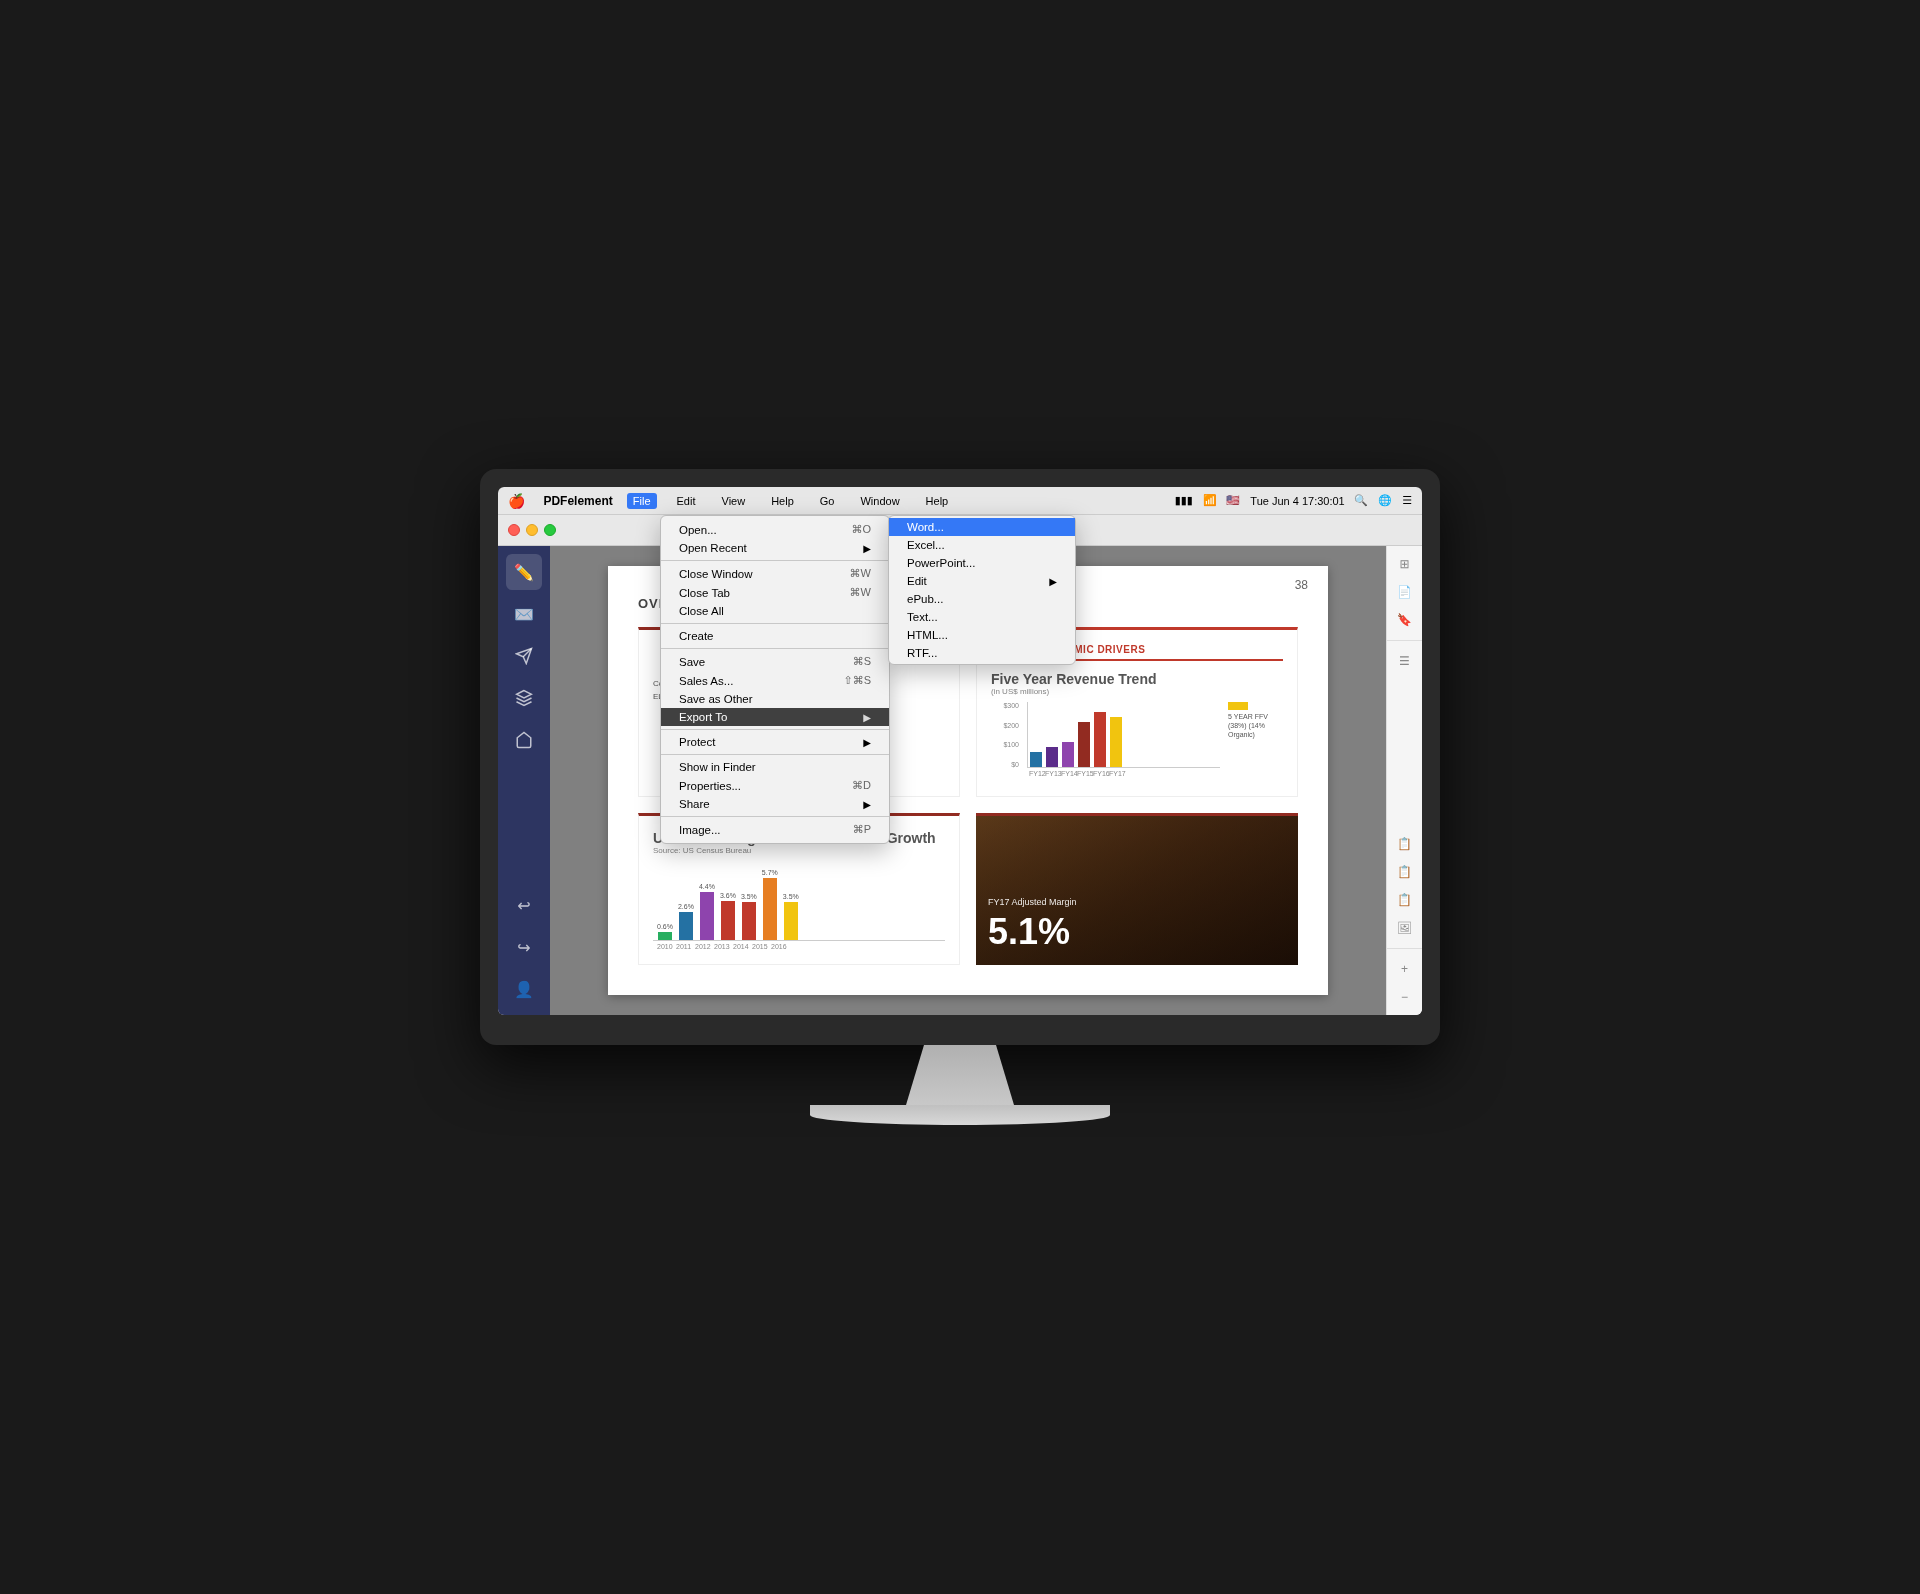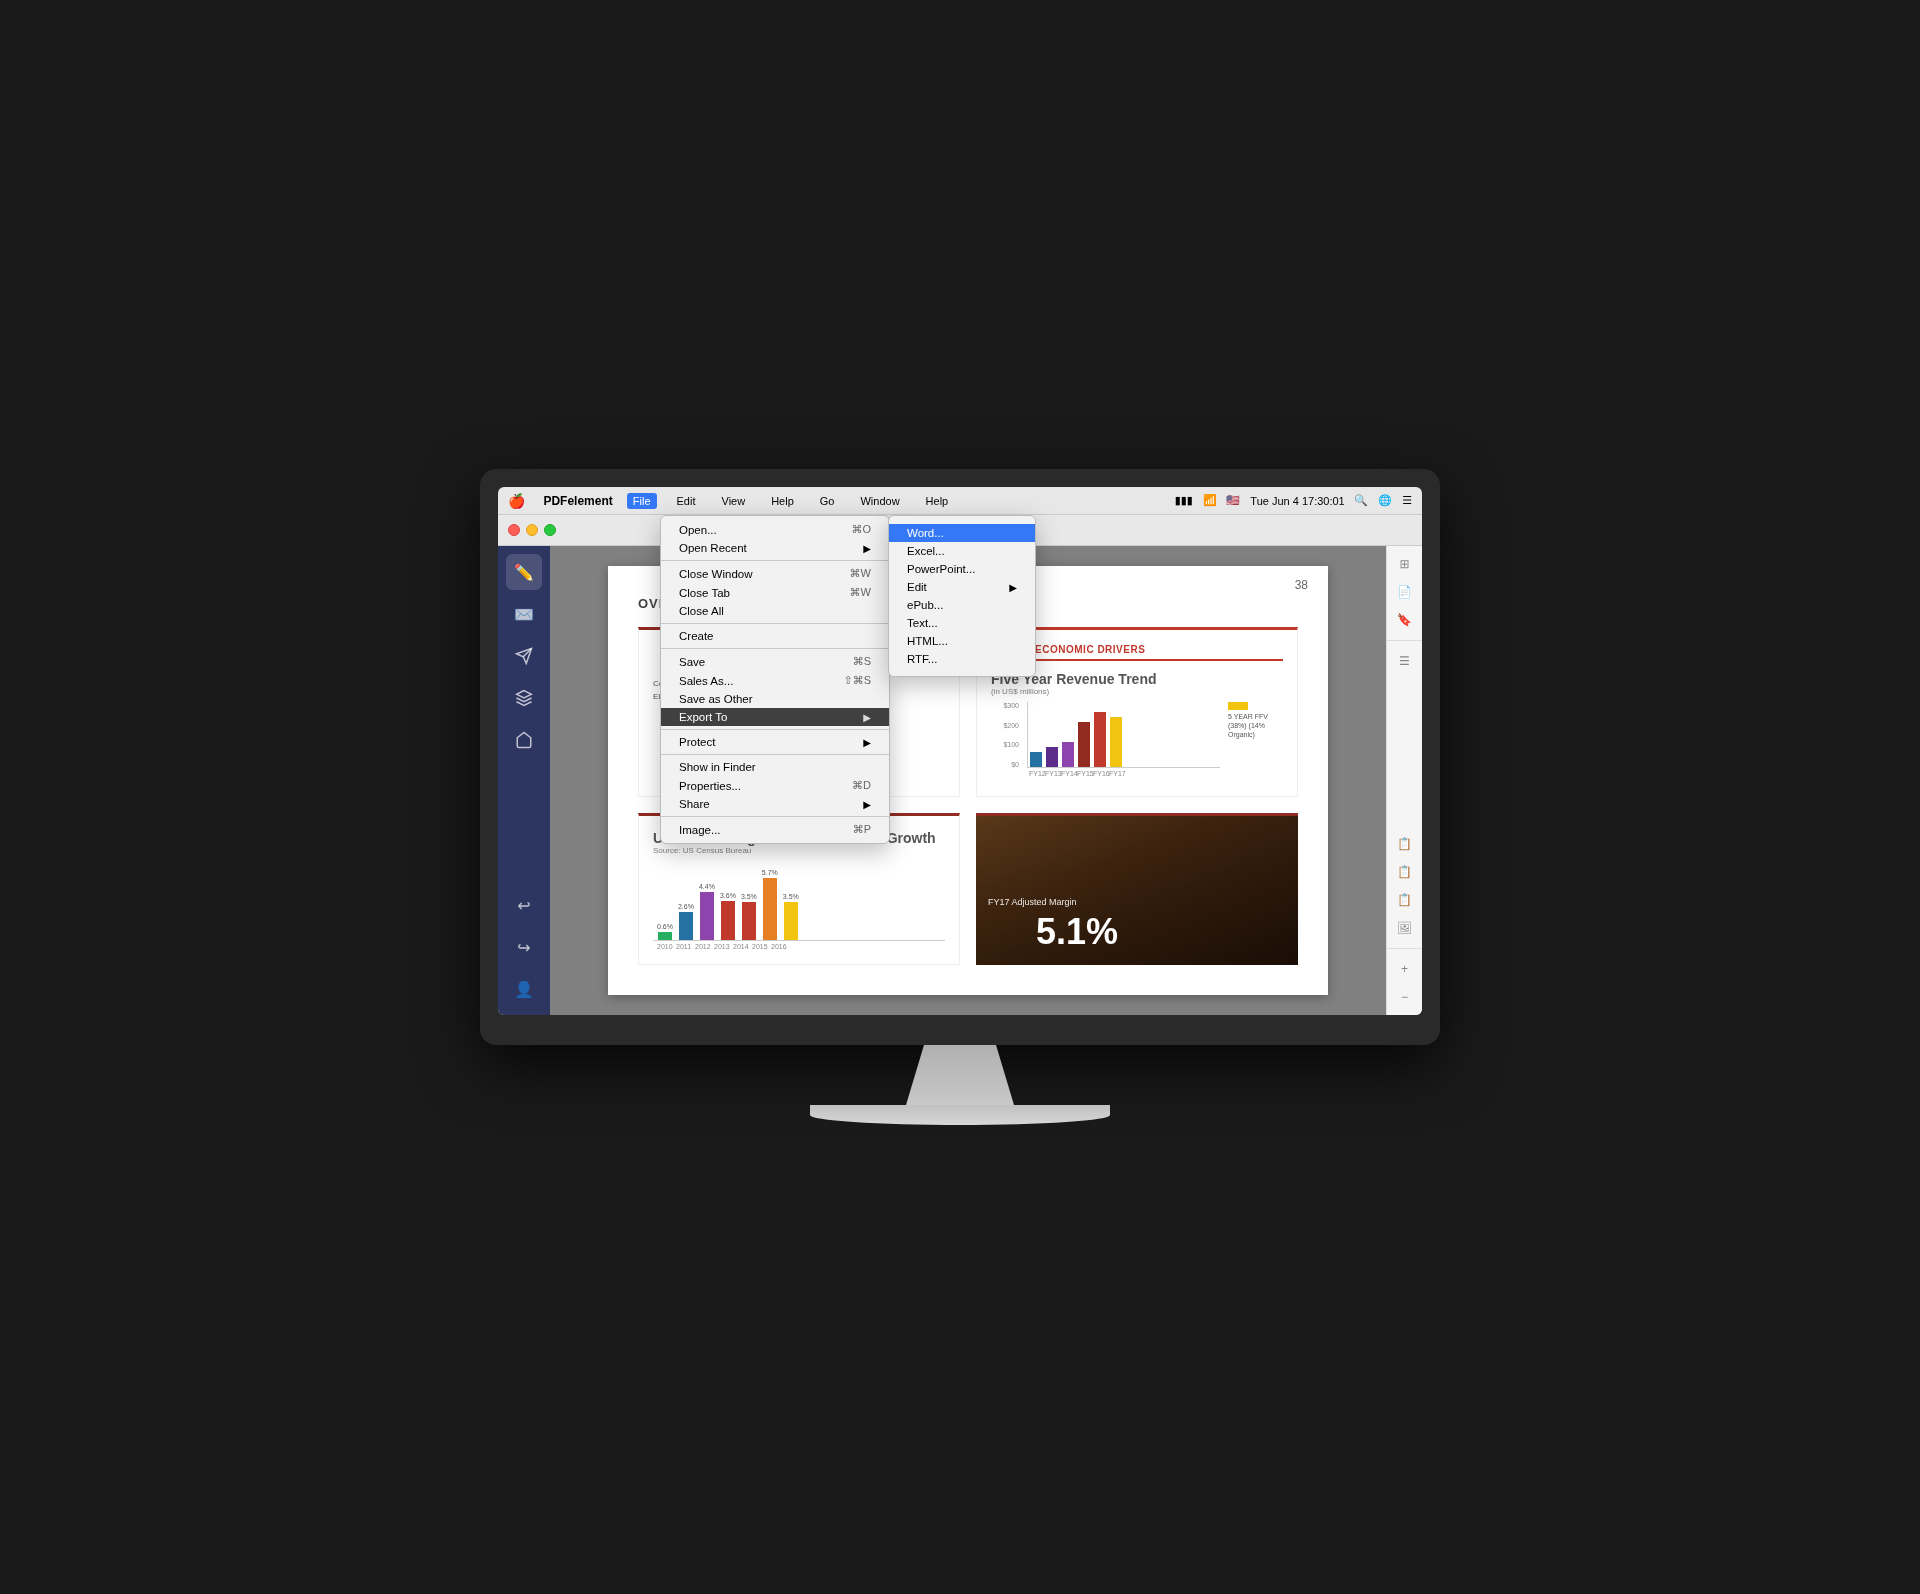--- a/index.html
+++ b/index.html
@@ -216,21 +216,20 @@
     }
     .image-overlay-text {
       font-size: 9px;
       color: rgba(255,255,255,0.9);
       margin-bottom: 4px;
     }
     .image-big-number {
       font-size: 36px;
       font-weight: 700;
       color: white;
-      margin-left: 48px;
     }
 
     
     .sidebar-right {
       width: 36px;
       background: #f5f5f5;
       border-left: 1px solid #ddd;
       display: flex;
       flex-direction: column;
       align-items: center;
@@ -290,26 +289,26 @@
       height: 1px;
       background: #c8c8c8;
       margin: 3px 0;
     }
 
     
     .export-submenu {
       position: absolute;
       top: 28px;
       left: 390px;
-      width: 148px;
+      width: 188px;
       background: #f2f2f2;
       border: 1px solid #bbb;
       border-radius: 6px;
       box-shadow: 0 8px 24px rgba(0,0,0,0.25);
-      padding: 8px 0;
+      padding: 2px 0;
       font-size: 11.5px;
       pointer-events: all;
     }
     .export-submenu .menu-item.word-highlighted {
       background: #3478f6;
       color: white;
     }
 
     
     .window-controls {

